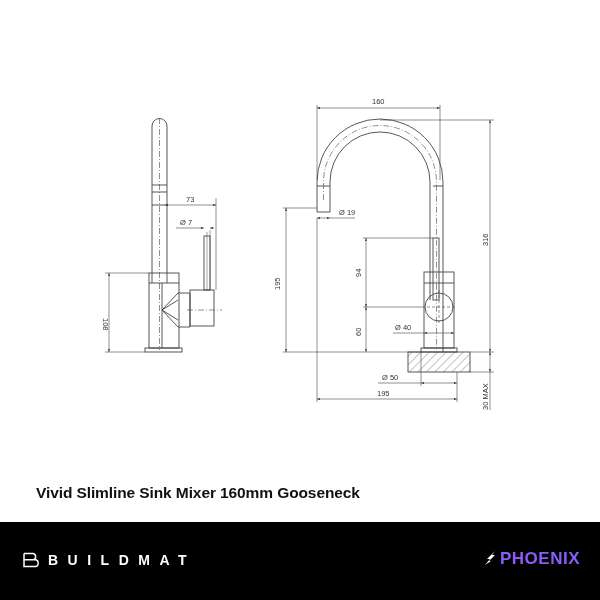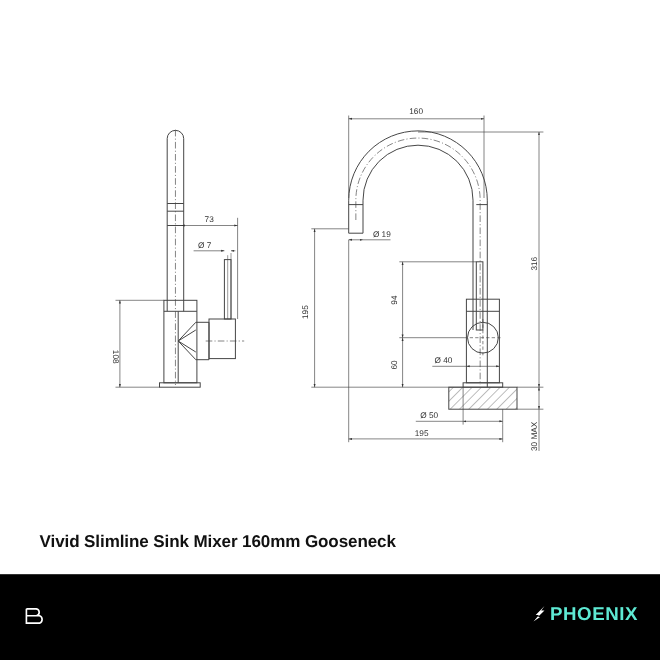--- a/index.html
+++ b/index.html
@@ -4,21 +4,21 @@
 <style>
   html, body { margin:0; padding:0; }
   body { width:600px; height:600px; background:#ffffff; position:relative; overflow:hidden;
          font-family:"Liberation Sans", sans-serif; }
   #drawing { position:absolute; left:0; top:0; width:600px; height:490px; }
   .title { position:absolute; left:36px; top:484px; font-size:15.5px; font-weight:bold; color:#111; letter-spacing:-0.1px; font-family:"Liberation Sans", sans-serif; }
   .footer { position:absolute; left:0; top:522px; width:600px; height:78px; background:#000; }
   .bm { position:absolute; left:22px; top:30px; display:flex; align-items:center; }
   .bm-text { color:#fff; font-size:14px; font-weight:bold; letter-spacing:9.5px; margin-left:6px; font-family:"Liberation Sans", sans-serif; }
   .ph { position:absolute; right:20px; top:27px; display:flex; align-items:center; }
-  .ph-text { color:#5eead4; font-size:17px; font-weight:bold; letter-spacing:0.5px; margin-left:3px; font-family:"Liberation Sans", sans-serif; }
+  .ph-text { color:#8b5cf6; font-size:17px; font-weight:bold; letter-spacing:0.5px; margin-left:3px; font-family:"Liberation Sans", sans-serif; }
   svg text { font-family:"Liberation Sans", sans-serif; font-size:7.5px; fill:#333; }
 </style>
 </head>
 <body>
 
 <svg id="drawing" viewBox="0 0 600 490" xmlns="http://www.w3.org/2000/svg">
   <defs>
     <pattern id="hatch" patternUnits="userSpaceOnUse" width="6" height="6" patternTransform="rotate(45)">
       <line x1="0" y1="0" x2="0" y2="6" stroke="#555" stroke-width="0.7"></line>
     </pattern>
@@ -146,20 +146,21 @@
   <text x="0" y="0" transform="translate(488,410) rotate(-90)">30 MAX</text>
 </svg>
 
 <div class="title">Vivid Slimline Sink Mixer 160mm Gooseneck</div>
 
 <div class="footer">
   <div class="bm">
     <svg width="20" height="16" viewBox="0 0 20 16">
       <path d="M2,1.5 H11 A3.2,3.2 0 0 1 11,7.8 H4 M2,7.8 H14 A3.6,3.6 0 0 1 14,14.5 H2 Z M2,1.5 V7.8" stroke="#fff" stroke-width="1.5" fill="none"></path>
     </svg>
+    <span class="bm-text">BUILDMAT</span>
   </div>
   <div class="ph">
     <svg width="14" height="18" viewBox="0 0 14 18">
       <path d="M12,1 L4,9 L7,9 L2,15 L8,11 L6,11 L12,5 L9,5 Z" fill="#fff"></path>
     </svg>
     <span class="ph-text">PHOENIX</span>
   </div>
 </div>
 
 </body></html>

